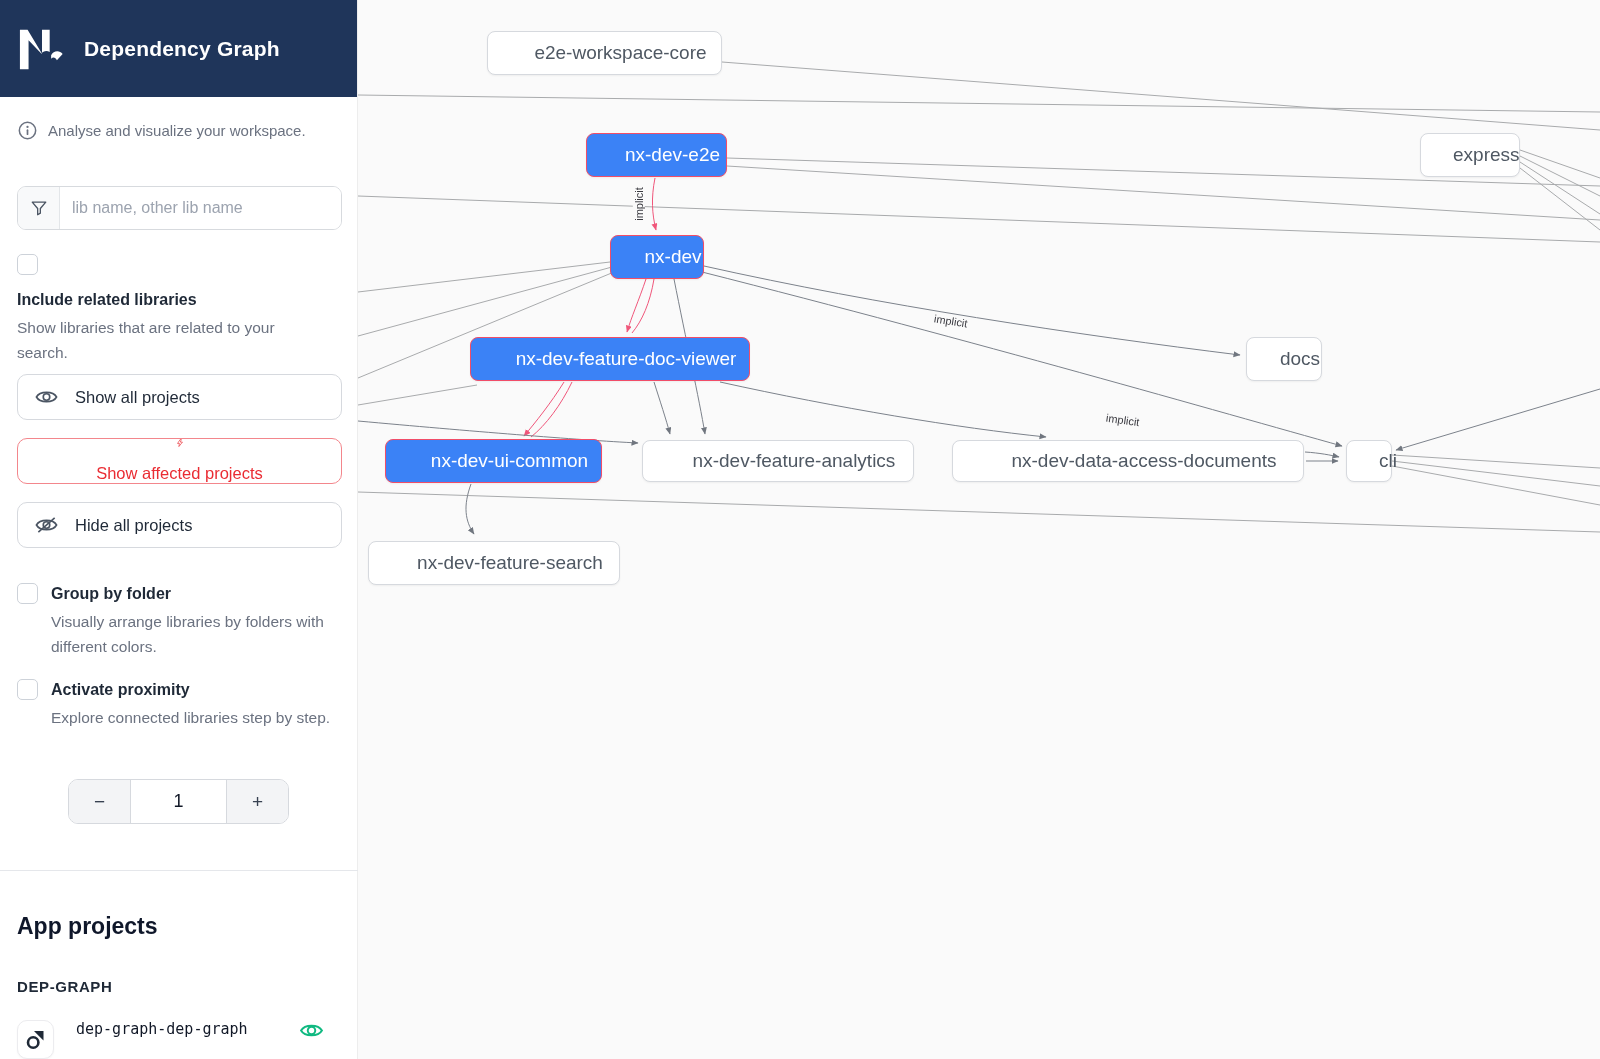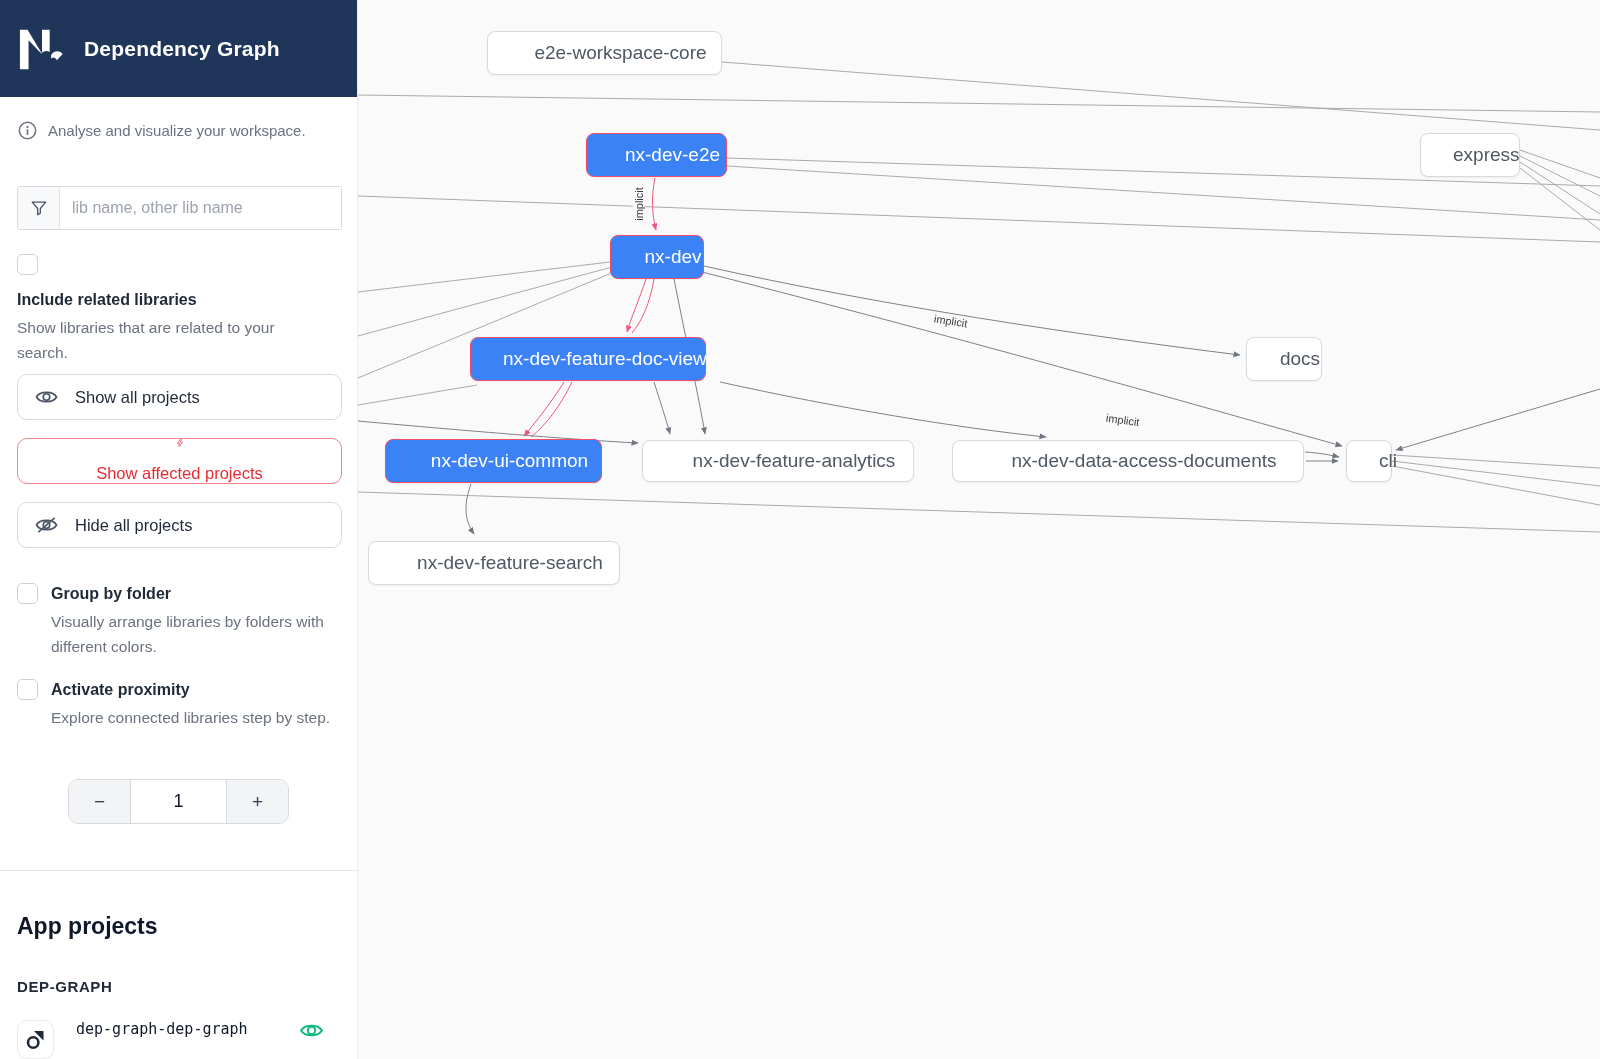--- a/index.html
+++ b/index.html
@@ -7,21 +7,21 @@
   html,body { width:1600px; height:1059px; overflow:hidden; font-family:"Liberation Sans", sans-serif; background:#fafafa; }
 
   
   .sidebar { position:absolute; left:0; top:0; width:358px; height:1059px; background:#ffffff; border-right:1px solid #ededed; z-index:5; }
   .side-header { height:97px; background:#1f355a; display:flex; align-items:center; padding:0 16px; }
   .side-header .logo { width:52px; height:48px; margin-right:16px; flex:0 0 auto; }
   .side-header h1 { color:#ffffff; font-size:21px; font-weight:bold; letter-spacing:.2px; }
 
   .tagline { display:flex; align-items:center; gap:11px; padding:24px 18px 0 18px; color:#6b7280; font-size:15px; }
 
-  .searchbox { position:absolute; left:17px; top:186px; width:325px; height:44px; border:1px solid #d7dade; border-radius:3px; background:#fff; display:flex; overflow:hidden; }
+  .searchbox { position:absolute; left:17px; top:186px; width:325px; height:44px; border:1px solid #d7dade; border-radius:9px; background:#fff; display:flex; overflow:hidden; }
   .searchbox .icon-cell { width:42px; background:#f8f9fa; border-right:1px solid #e3e6e9; display:flex; align-items:center; justify-content:center; }
   .searchbox input { flex:1; border:none; outline:none; font-size:16px; padding:0 12px; color:#374151; background:#fff; font-family:"Liberation Sans", sans-serif; }
   .searchbox input::placeholder { color:#9ca3af; }
 
   .toggle { position:absolute; left:17px; width:325px; display:flex; gap:13px; }
   .toggle .cbx { width:21px; height:21px; border:1px solid #cdd2d9; border-radius:5px; background:#fff; flex:0 0 auto; margin-top:1px; }
   .toggle .t-label { font-size:16px; font-weight:bold; color:#1f2937; line-height:1.55; }
   .toggle .t-desc { font-size:15.5px; color:#6b7280; line-height:1.62; margin-top:2px; max-width:285px; }
 
   .sbtn { position:absolute; left:17px; width:325px; height:46px; border:1px solid #d6d9de; border-radius:10px; background:#fff; display:flex; align-items:center; gap:17px; padding:0 17px; font-size:16.5px; color:#1f2937; cursor:pointer; }
@@ -100,21 +100,21 @@
       <path d="M947 452 C962 453 972 455 981 457" class="edge dep" marker-end="url(#arrow-gray)"></path>
       <path d="M1242 389 L1038 450" class="edge dep" marker-end="url(#arrow-gray)"></path>
       <path d="M113 484 C105 506 107 521 116 534" class="edge dep" marker-end="url(#arrow-gray)"></path>
     </svg>
 <div class="edge-label" style="left: 262px; top: 198px; transform: rotate(-90deg);">implicit</div>
     <div class="edge-label" style="left: 574px; top: 315px; transform: rotate(9deg);">implicit</div>
     <div class="edge-label" style="left: 746px; top: 414px; transform: rotate(8deg);">implicit</div>
     <div class="gnode" style="left: 129px; top: 31px; width: 235px; height: 44px; line-height: 42px;">e2e-workspace-core</div>
     <div class="gnode affected" style="left: 228px; top: 133px; width: 141px; height: 44px; line-height: 42px;">nx-dev-e2e</div>
     <div class="gnode affected" style="left: 252px; top: 235px; width: 94px; height: 44px; line-height: 42px;">nx-dev</div>
-    <div class="gnode affected" style="left: 112px; top: 337px; width: 236px; height: 44px; line-height: 42px;">nx-dev-feature-doc-viewer</div>
+    <div class="gnode affected" style="left: 112px; top: 337px; width: 280px; height: 44px; line-height: 42px;">nx-dev-feature-doc-viewer</div>
     <div class="gnode affected" style="left: 27px; top: 439px; width: 217px; height: 44px; line-height: 42px;">nx-dev-ui-common</div>
     <div class="gnode" style="left: 284px; top: 440px; width: 272px; height: 42px; line-height: 40px;">nx-dev-feature-analytics</div>
     <div class="gnode" style="left: 594px; top: 440px; width: 352px; height: 42px; line-height: 40px;">nx-dev-data-access-documents</div>
     <div class="gnode" style="left: 988px; top: 440px; width: 46px; height: 42px; line-height: 40px;">cli</div>
     <div class="gnode" style="left: 888px; top: 337px; width: 76px; height: 44px; line-height: 42px;">docs</div>
     <div class="gnode" style="left: 1062px; top: 133px; width: 100px; height: 44px; line-height: 42px;">express</div>
     <div class="gnode" style="left: 10px; top: 541px; width: 252px; height: 44px; line-height: 42px;">nx-dev-feature-search</div>
   </div>
 
 <aside class="sidebar">

